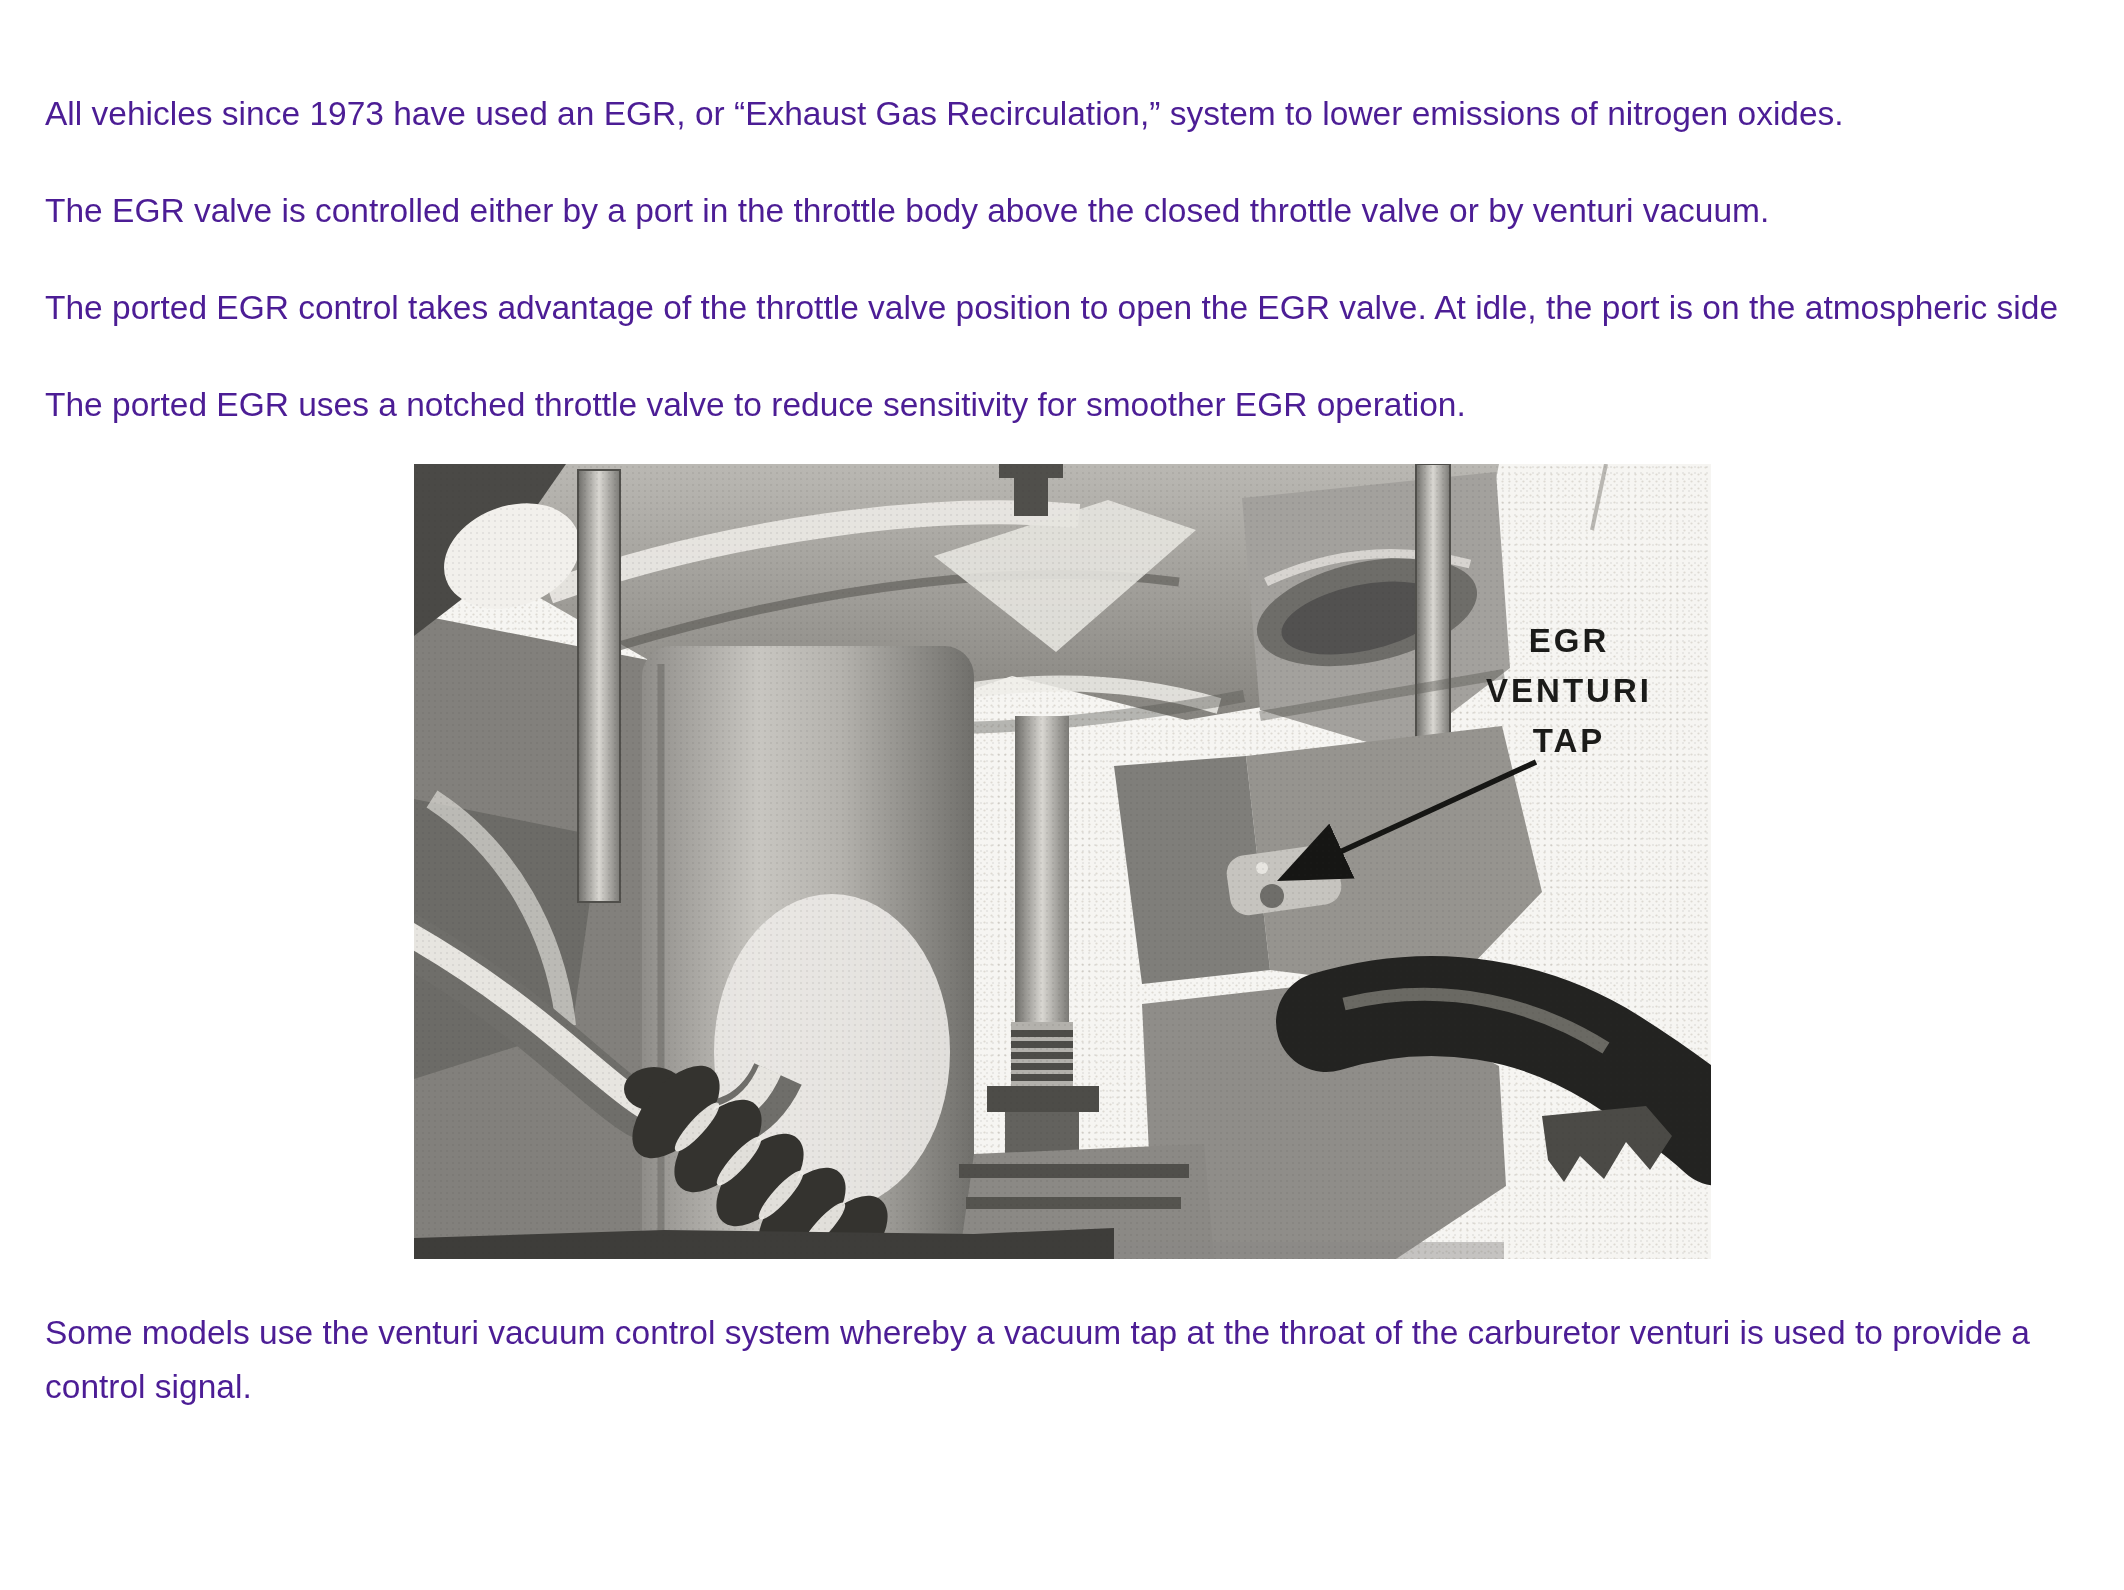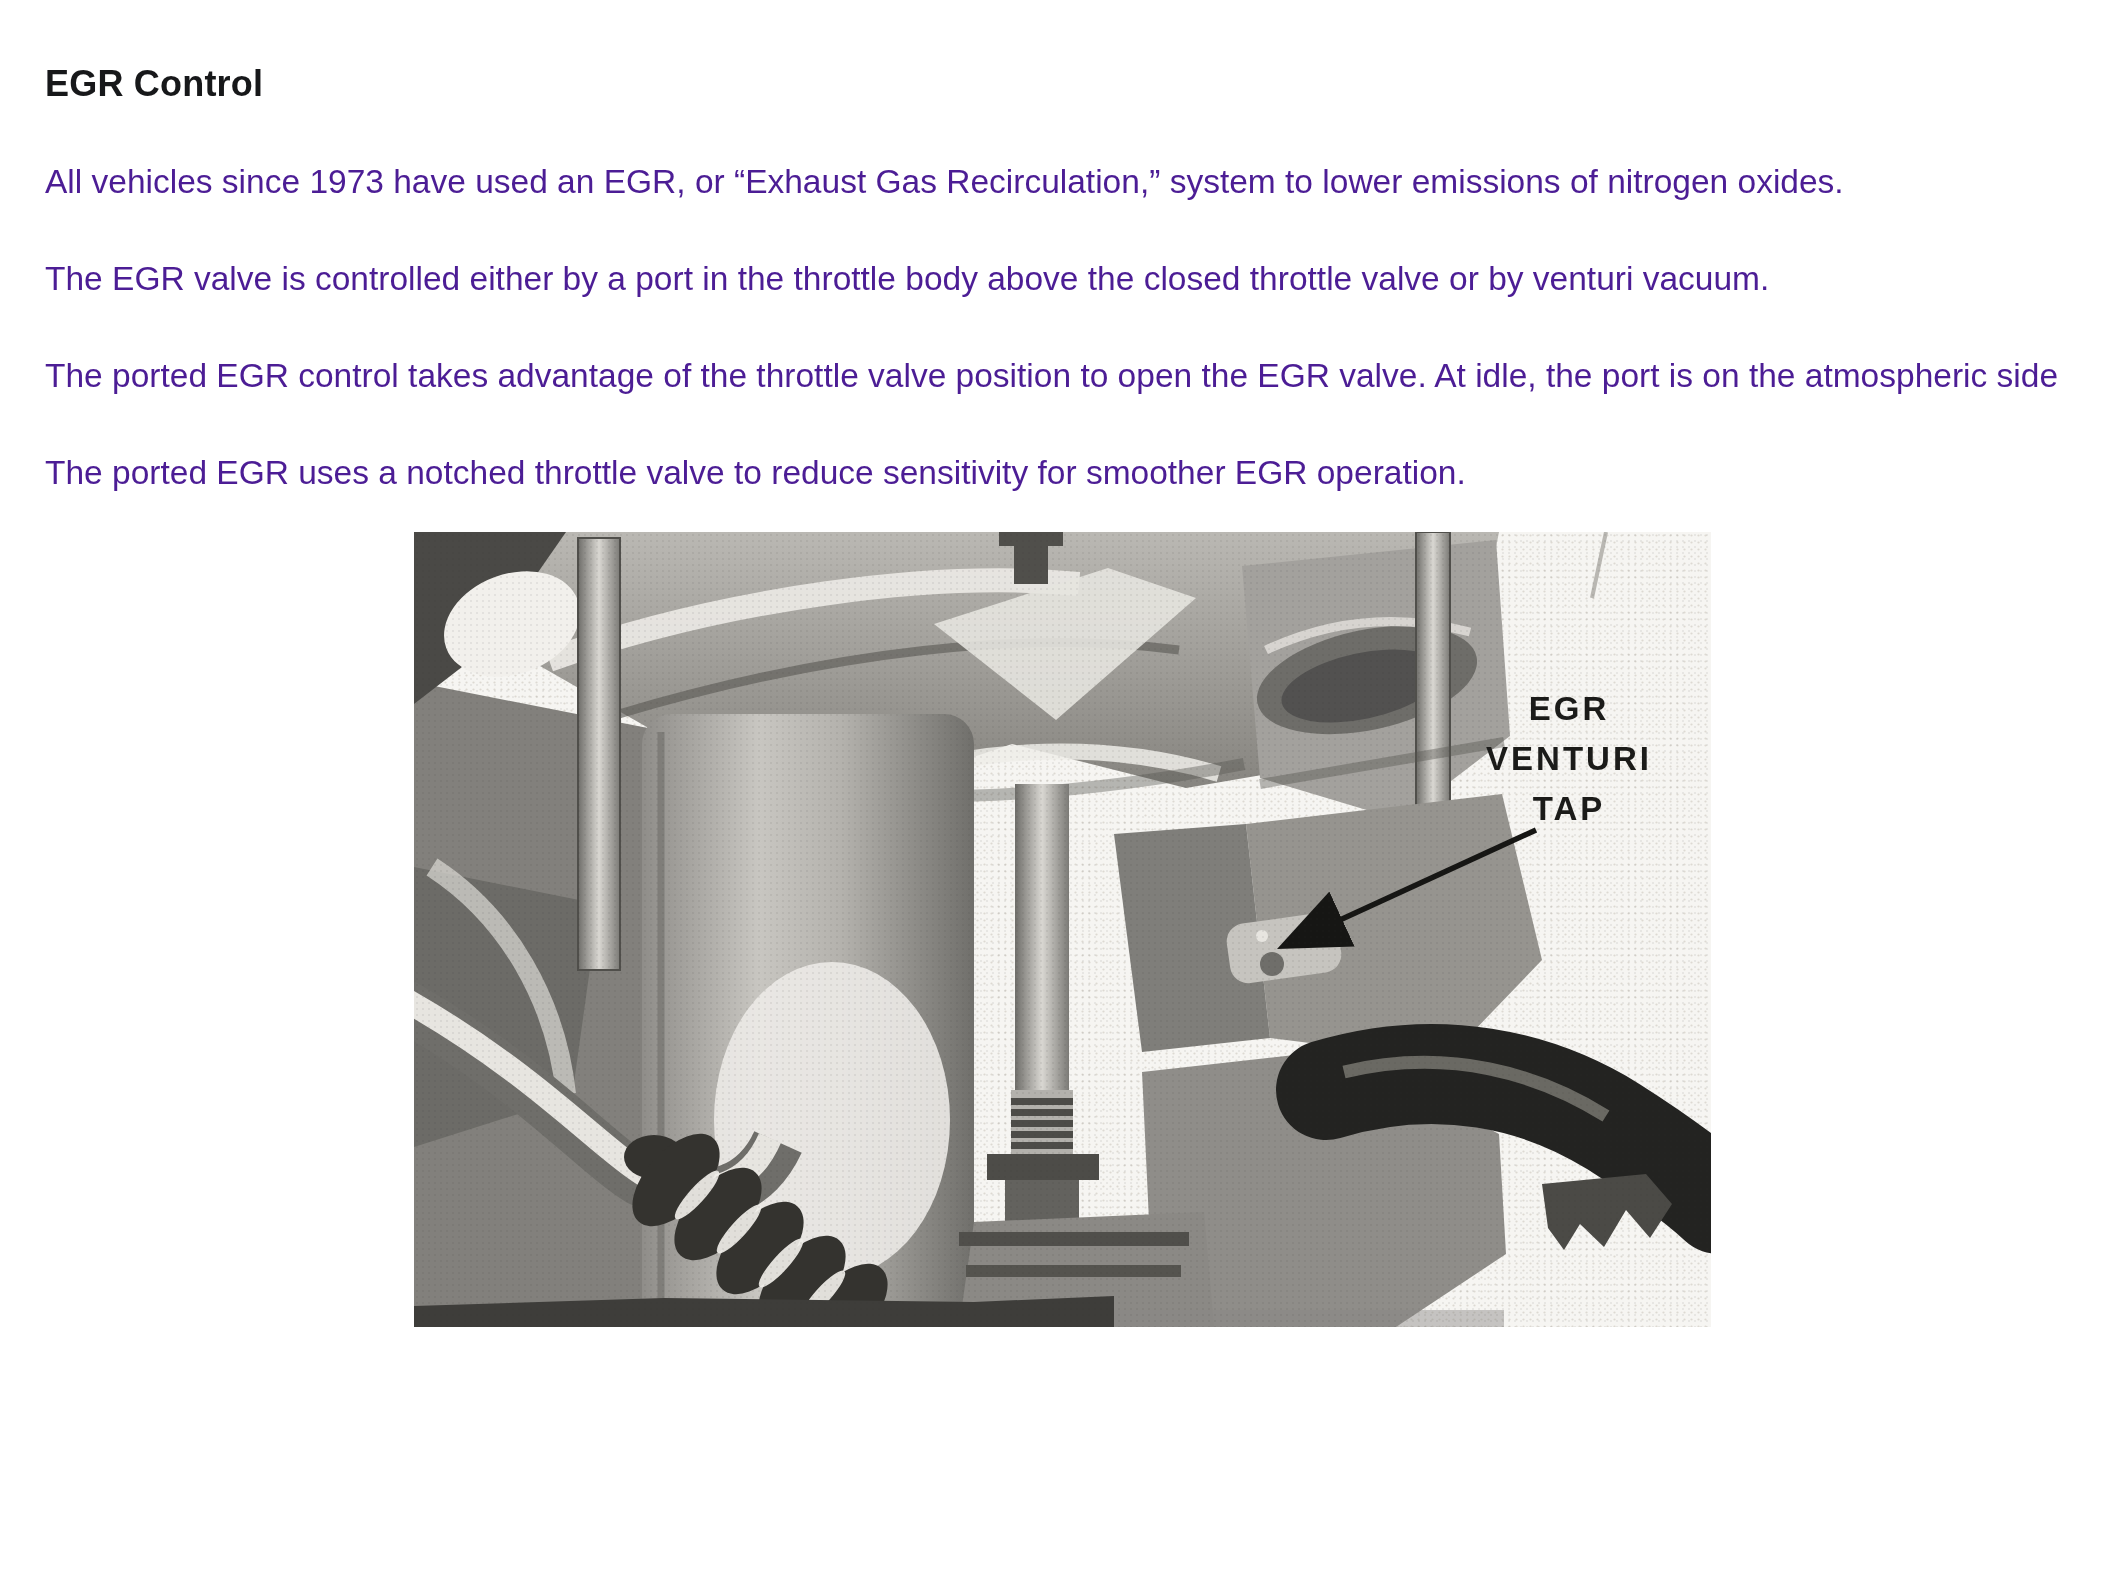--- a/index.html
+++ b/index.html
@@ -25,21 +25,20 @@
     display:block; width:1297px; height:795px;
     margin:32px auto 12px auto;
   }
   .photo svg { display:block; }
 </style>
 </head>
 <body>
 
 <div class="page">
 
-  <h1 class="heading">EGR Control</h1>
 
   <div class="para para-first">
     <div class="line">All vehicles since 1973 have used an EGR, or “Exhaust Gas Recirculation,” system to lower emissions of nitrogen oxides.</div>
   </div>
 
   <div class="para">
     <div class="line">The EGR valve is controlled either by a port in the throttle body above the closed throttle valve or by venturi vacuum.</div>
   </div>
 
   <div class="para">
@@ -180,14 +179,18 @@
       <g style="font:bold 33px 'Liberation Sans', sans-serif; letter-spacing:3px;" text-anchor="middle" fill="#1b1b19">
         <text x="1155" y="188">EGR</text>
         <text x="1155" y="238">VENTURI</text>
         <text x="1155" y="288">TAP</text>
       </g>
 
       <rect width="1297" height="795" fill="url(#htd)" opacity="0.1"></rect>
     </svg>
   </figure>
 
+  <div class="para para-last">
+    <div class="line">Some models use the venturi vacuum control system whereby a vacuum tap at the throat of the carburetor venturi is used to provide a</div>
+    <div class="line">control signal.</div>
+  </div>
 
 </div>
 
 </body></html>

